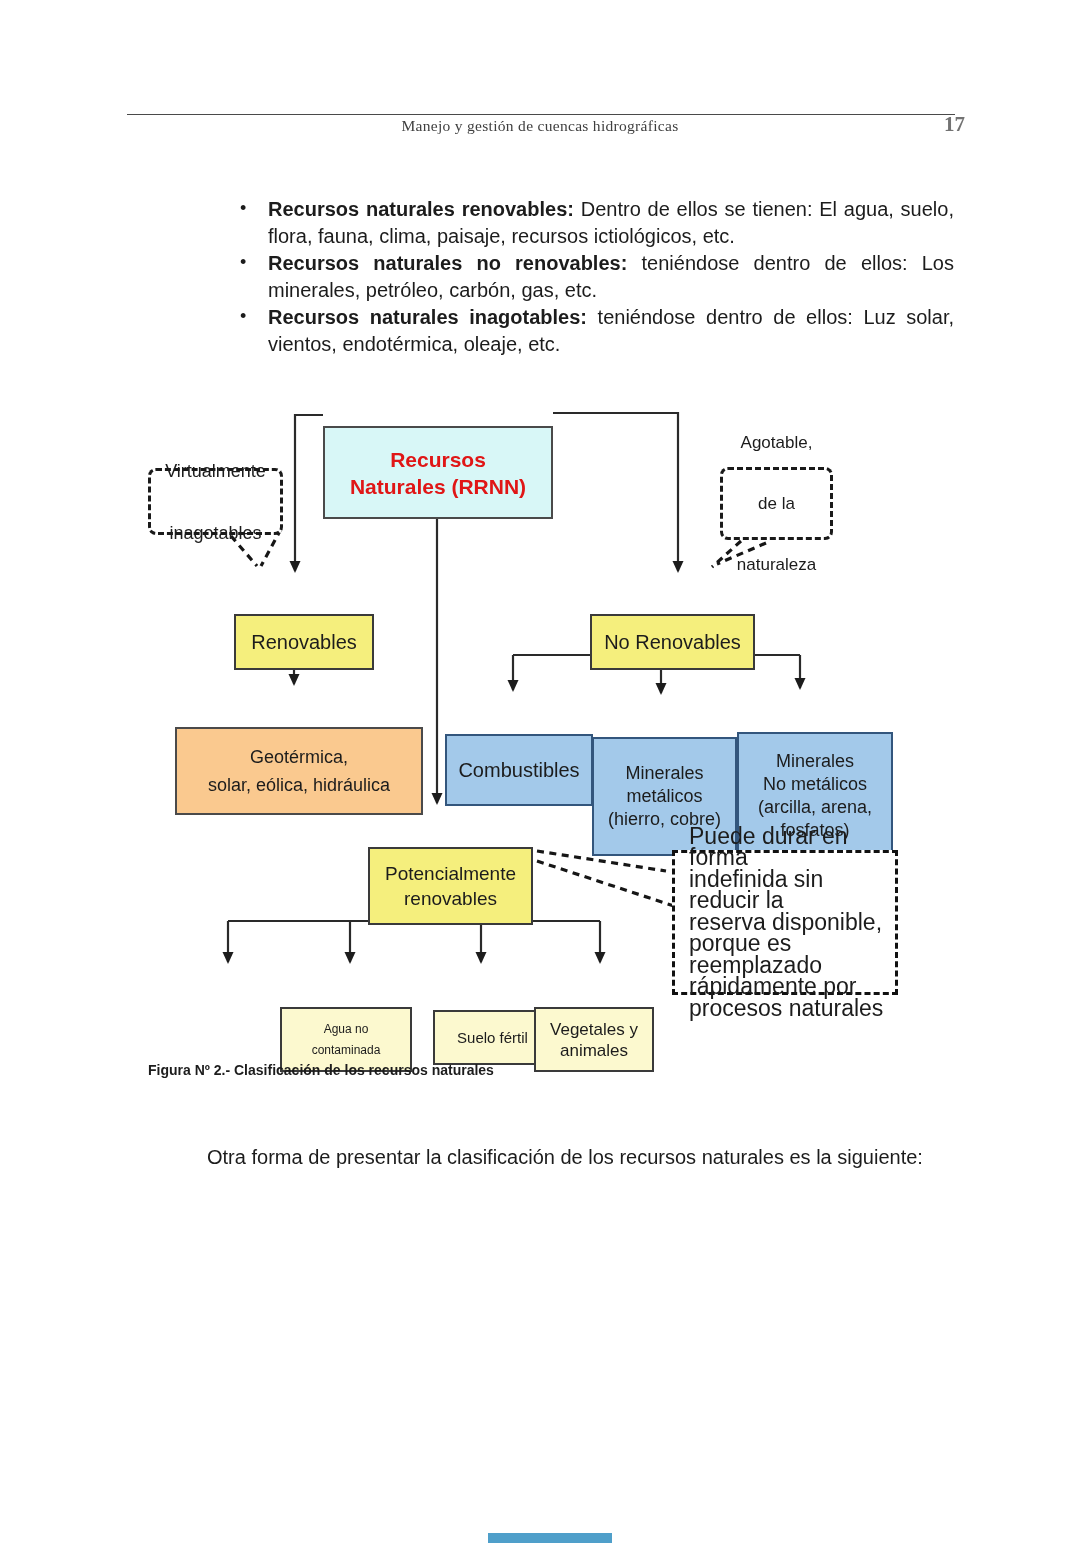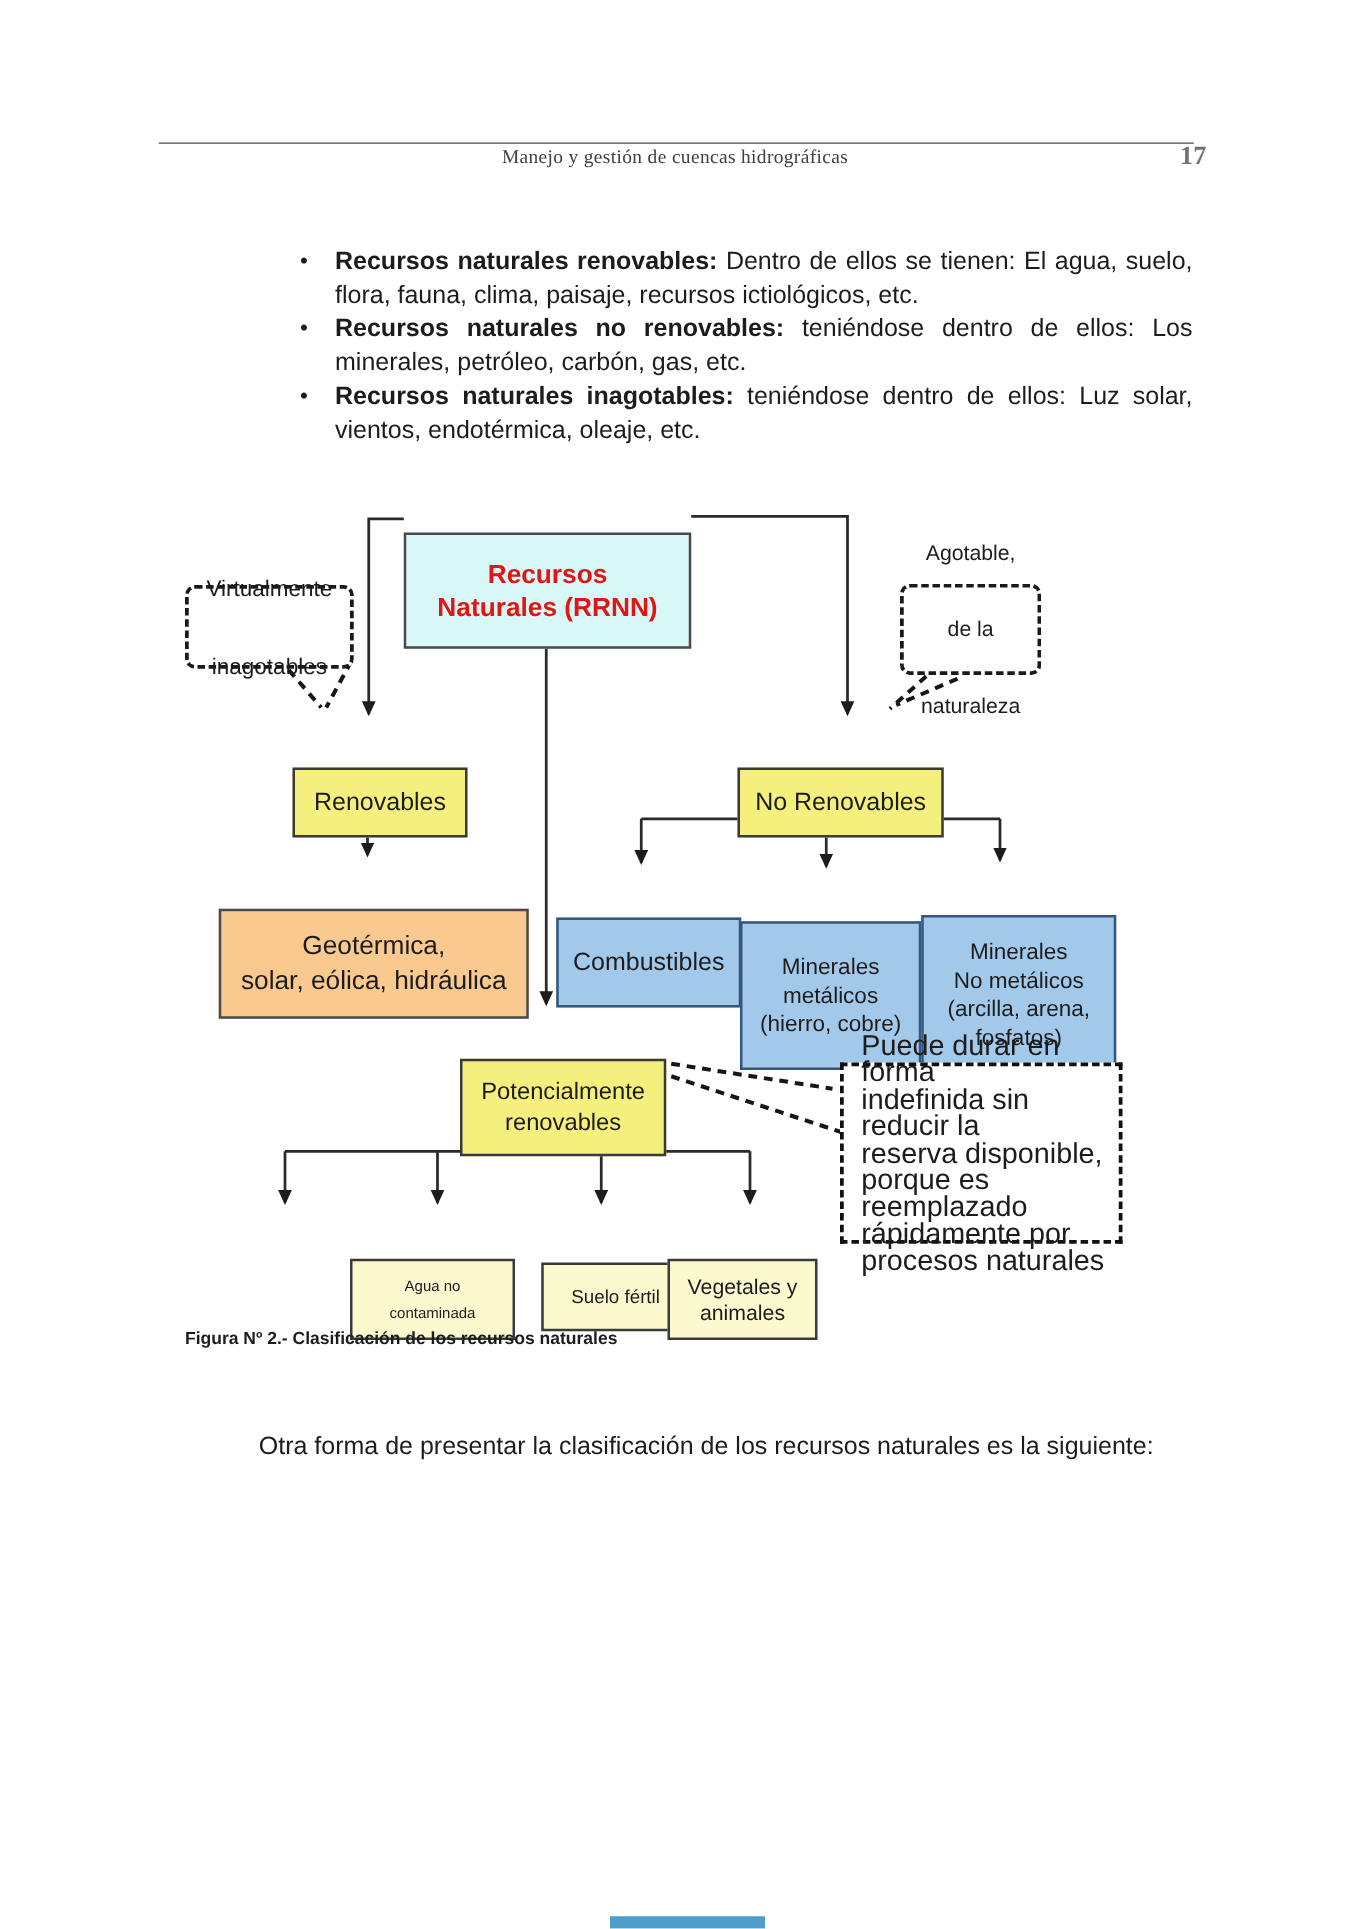--- a/index.html
+++ b/index.html
@@ -22,21 +22,21 @@
 
   
   .dbox{position:absolute;box-sizing:border-box;display:flex;flex-direction:column;
         align-items:center;justify-content:center;text-align:center;margin-top:39px;}
   .rrnn{left:323px;top:387px;width:230px;height:93px;background:var(--root-bg);
         border:2.5px solid #4a4a4a;color:var(--root-text);font-weight:bold;font-size:21px;line-height:27px;}
   .yellow{background:var(--yellow);border:2px solid #3a3a3a;}
   .renov{left:234px;top:575px;width:140px;height:56px;font-size:20px;}
   .norenov{left:590px;top:575px;width:165px;height:56px;font-size:20px;}
   .orange{left:175px;top:688px;width:248px;height:88px;background:var(--orange);
-          border:2px solid #4a4a4a;font-size:21px;line-height:28px;}
+          border:2px solid #4a4a4a;font-size:18px;line-height:28px;}
   .blue{background:var(--blue);border:2.5px solid #33567d;}
   .comb{left:445px;top:695px;width:148px;height:72px;font-size:20px;}
   .minmet{left:592px;top:698px;width:145px;height:119px;font-size:18px;line-height:23px;}
   .minnomet{left:737px;top:693px;width:156px;height:127px;font-size:18px;line-height:23px;}
   .potren{left:368px;top:808px;width:165px;height:78px;font-size:19px;line-height:25px;}
   .pale{background:var(--pale-yellow);border:2px solid #3a3a3a;}
   .aire{left:154px;top:968px;width:126px;height:65px;font-size:17px;line-height:21px;}
   .agua{left:280px;top:968px;width:132px;height:65px;font-size:12px;line-height:21px;}
   .suelo{left:433px;top:971px;width:119px;height:55px;font-size:15px;}
   .veg{left:534px;top:968px;width:120px;height:65px;font-size:17px;line-height:21px;}

